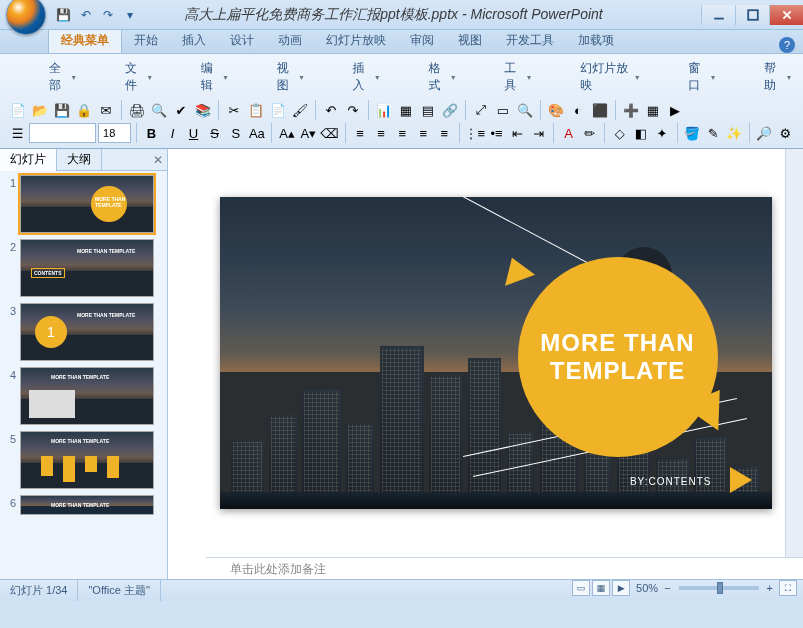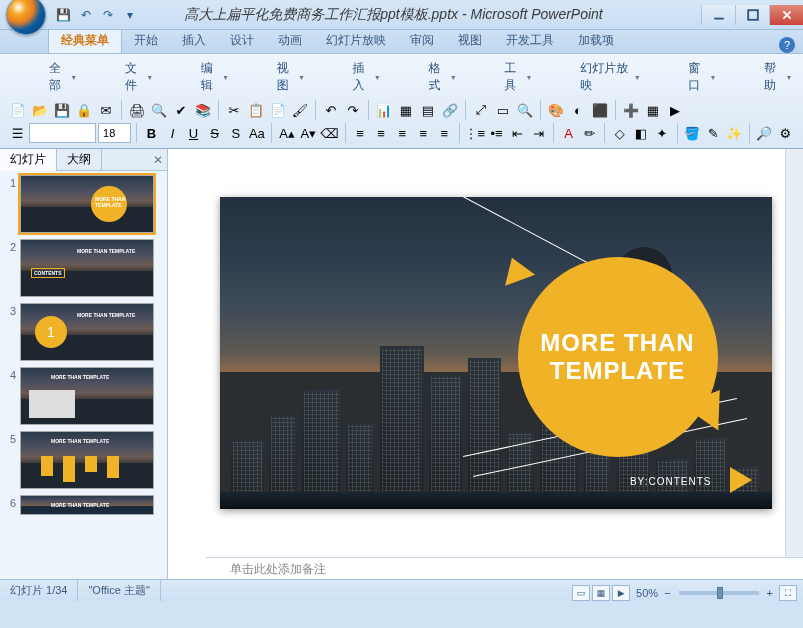--- a/index.html
+++ b/index.html
@@ -61,21 +61,21 @@
   .circle { position:absolute; width:200px; height:200px; border-radius:50%; background:#f0b328; left:298px; top:60px; display:flex;align-items:center;justify-content:center;flex-direction:column;}
   .circle-txt { color:#fff; font-weight:bold; font-size:24px; text-align:center; letter-spacing:1px;}
   .logo-dot{ position:absolute; right:100px; top:50px; width:56px;height:56px;border-radius:50%;background:#1d242b;display:flex;align-items:center;justify-content:center;color:#aaa;font-size:9px;}
   .byline { position:absolute; right:60px; bottom:22px; color:#fff; font-size:10px; letter-spacing:1px;}
   .play-tri { position:absolute; right:20px; bottom:16px; border-left:22px solid #f0b328; border-top:13px solid transparent; border-bottom:13px solid transparent;}
   .line { position:absolute; height:1px; background:#fff;}
 
   .notes { height:22px; border-top:1px solid #c7d5e6; font-size:12px; color:#888; padding:3px 24px; background:#fff;}
 
   
-  .status { height:22px; background:linear-gradient(#dce9f7,#cde0f3); border-top:1px solid #9fbfe0; display:flex; align-items:flex-end; font-size:11px; color:#3a5b80;}
+  .status { height:22px; background:linear-gradient(#dce9f7,#cde0f3); border-top:1px solid #9fbfe0; display:flex; align-items:flex-start; font-size:11px; color:#3a5b80;}
   .status .cell { padding:0 10px; border-right:1px solid #aac5e2; height:100%; display:flex;align-items:center;}
   .views { margin-left:auto; display:flex; align-items:center; gap:2px; padding:0 6px;}
   .viewbtn { width:18px;height:16px;border:1px solid #9cb8d6;background:#f3f8fd;display:flex;align-items:center;justify-content:center;font-size:9px;}
   .zoom-slider { width:80px; height:4px; background:#aac5e2; position:relative; margin:0 6px;}
   .zoom-slider .knob { position:absolute; left:38px; top:-4px; width:6px;height:12px;background:#6f92b5;border:1px solid #55779a;}
 </style>
 </head>
 <body>
 
 <div class="titlebar">

